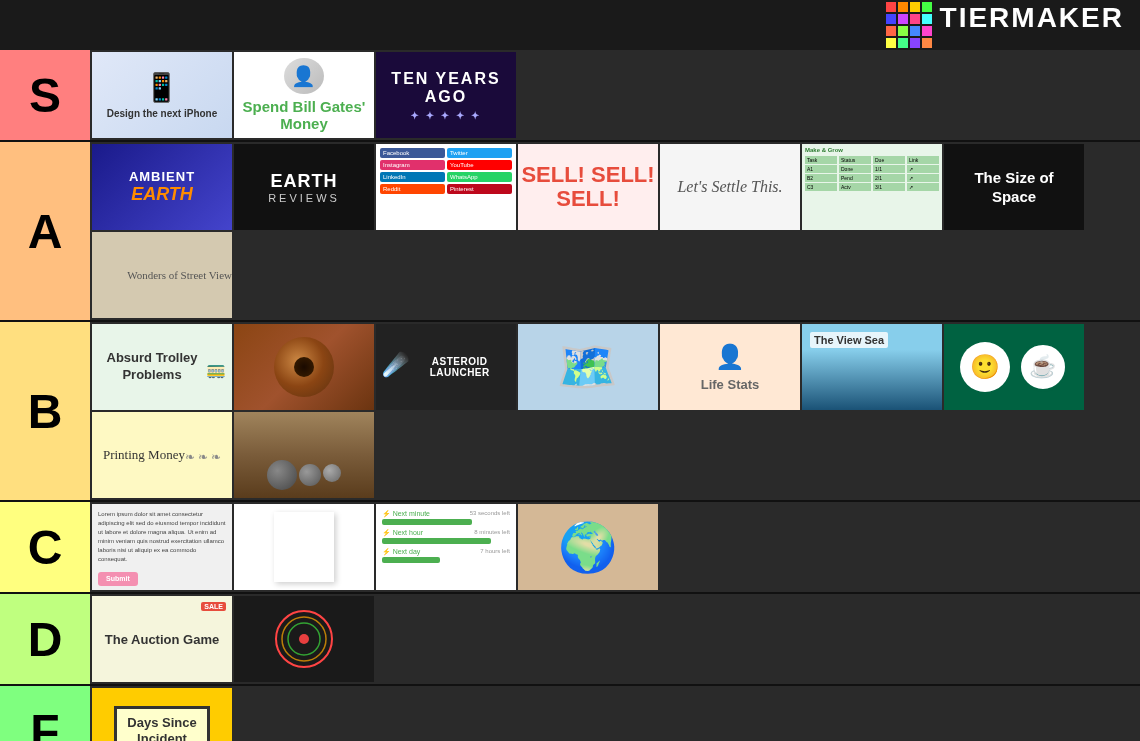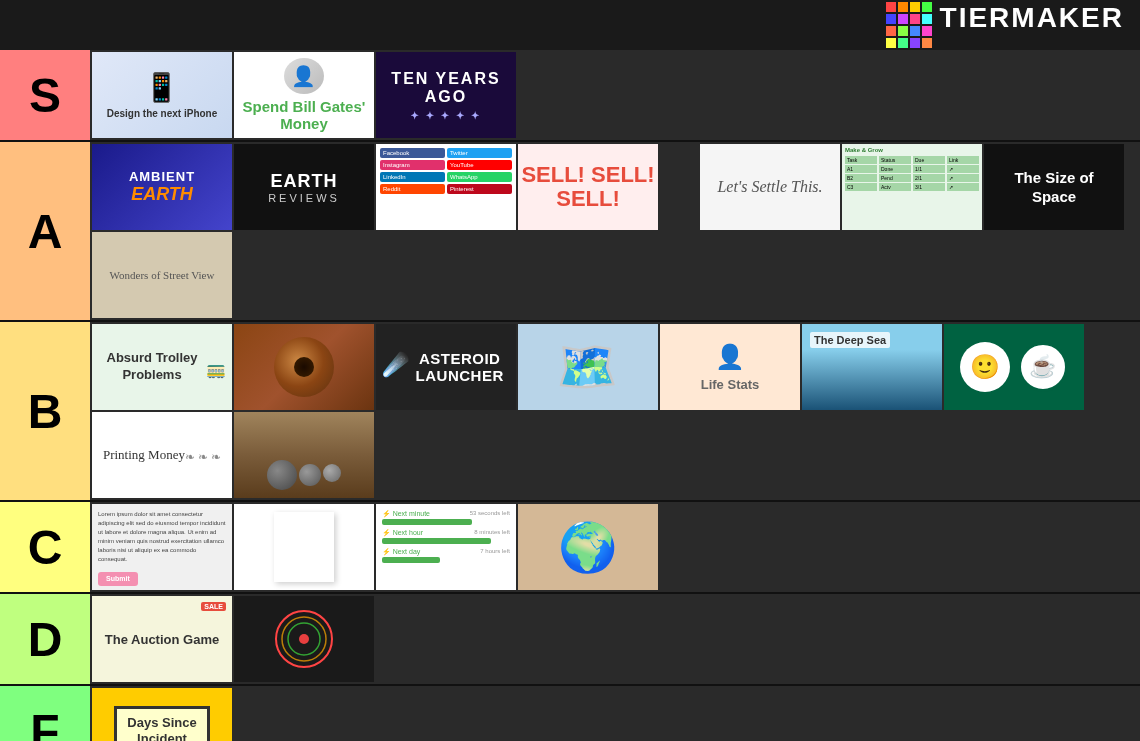--- a/index.html
+++ b/index.html
@@ -190,21 +190,20 @@
       background: #f5f5f5;
       display: flex;
       align-items: center;
       justify-content: center;
       font-family: Georgia, serif;
       font-style: italic;
       font-size: 16px;
       color: #555;
       text-align: center;
       padding: 12px;
-      margin-left: 40px;
     }
     .item-spreadsheet {
       background: #e8f5e9;
       display: flex;
       flex-direction: column;
       padding: 3px;
       font-size: 6px;
       gap: 1px;
     }
     .ss-row {
@@ -225,26 +224,26 @@
       color: white;
       font-size: 14px;
       font-weight: bold;
       text-align: center;
       padding: 8px;
     }
     .item-streetview {
       background: #d4c9b0;
       display: flex;
       align-items: center;
-      justify-content: center;
+      justify-content: flex-end;
       font-family: Georgia, serif;
       font-size: 11px;
       color: #555;
       text-align: center;
-      padding: 10px;
+      padding: 0;
     }
     .item-absurdtrolley {
       background: #e8f5e9;
       display: flex;
       align-items: center;
       justify-content: center;
       font-size: 12px;
       font-weight: bold;
       color: #333;
       text-align: center;
@@ -287,21 +286,21 @@
       padding: 8px;
     }
     .item-starbucks {
       background: #006241;
       display: flex;
       align-items: center;
       justify-content: center;
       gap: 8px;
     }
     .item-printingmoney {
-      background: #ffffff;
+      background: #fef9c3;
       display: flex;
       align-items: center;
       justify-content: center;
       font-family: Georgia, serif;
       font-size: 13px;
       color: #333;
       text-align: center;
       padding: 6px;
     }
     .item-article {
@@ -581,34 +580,34 @@
       </div>
 
       <div class="tier-item" style="background:linear-gradient(135deg,#8B4513,#a0522d,#6B3410);display:flex;align-items:center;justify-content:center;">
         <div style="width:60px;height:60px;border-radius:50%;background:radial-gradient(circle at 40% 40%, #cc8844, #8B4513, #5c3010);display:flex;align-items:center;justify-content:center;">
           <div style="width:20px;height:20px;border-radius:50%;background:radial-gradient(circle, #1a0a00, #3d1f00);"></div>
         </div>
       </div>
 
       <div class="tier-item item-asteroid">
         <div style="font-size:22px;margin-bottom:4px;">☄️</div>
-        <div style="font-size:15px;font-weight:bold;color:white;text-align:center;letter-spacing:0.5px;">ASTEROID LAUNCHER</div>
+        <div style="font-size:10px;font-weight:bold;color:white;text-align:center;letter-spacing:0.5px;">ASTEROID LAUNCHER</div>
       </div>
 
       <div class="tier-item item-worldmap">
         <div style="font-size:50px;">🗺️</div>
       </div>
 
       <div class="tier-item item-lifestats">
         <div style="font-size:24px;">👤</div>
         <div style="font-size:13px;font-weight:bold;color:#666;">Life Stats</div>
       </div>
 
       <div class="tier-item item-deepsea">
-        <span class="deepsea-text">The Deep Sea</span>
+        <span class="deepsea-text">The View Sea</span>
       </div>
 
       <div class="tier-item item-starbucks">
         <div class="starbucks-smiley">🙂</div>
         <div class="starbucks-logo">☕</div>
       </div>
 
       <div class="tier-item item-printingmoney">
         <div style="font-family:Georgia,serif;font-size:13px;color:#333;text-align:center;">Printing Money</div>
         <div style="font-size:12px;color:#888;margin-top:4px;">❧ ❧ ❧</div>

